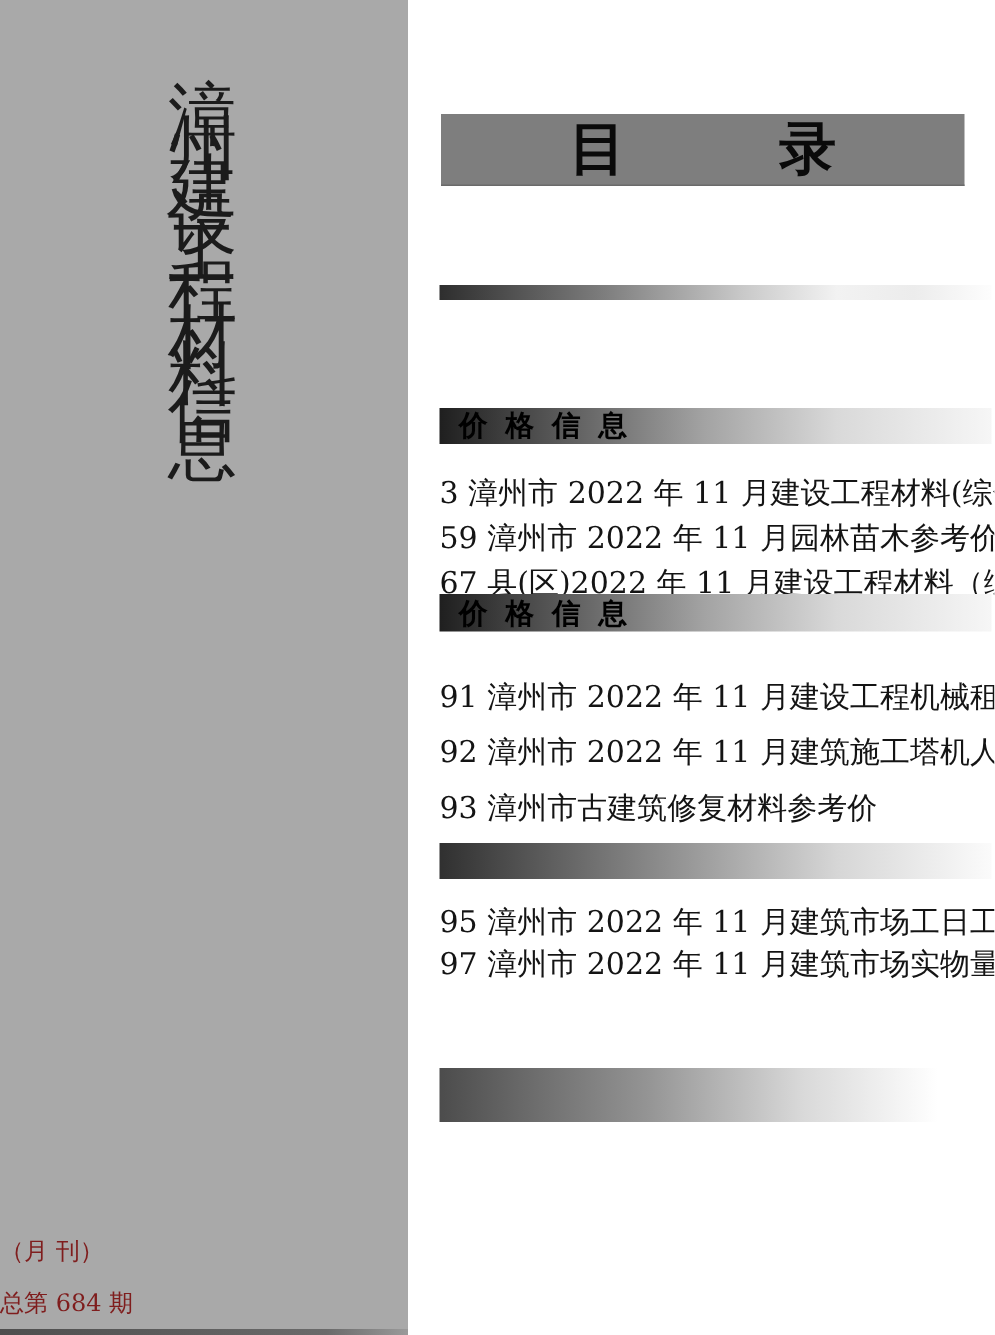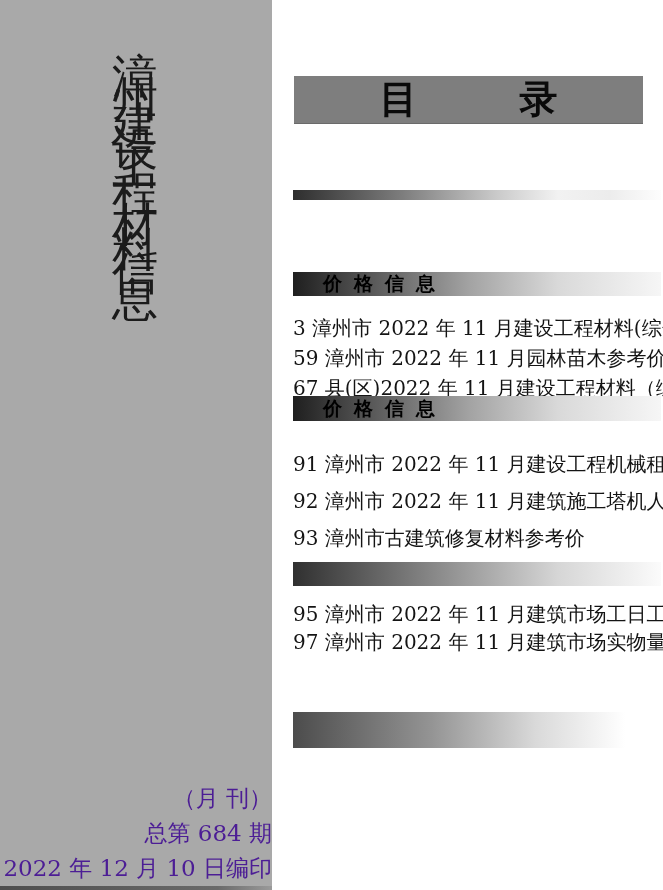--- a/index.html
+++ b/index.html
@@ -38,23 +38,23 @@
     text-orientation: upright;
     font-size: 46px;
     letter-spacing: 25px;
     color: #1b1b1b;
     line-height: 1;
   }
   .sidebar-footer {
     position: absolute;
     left: 0; bottom: 4px;
     width: 100%;
-    text-align: right;
-    font-size: 23px;
-    color: #4c1d95;
+    text-align: left;
+    font-size: 16px;
+    color: #7f1d1d;
   }
   .sidebar-footer div { line-height: 35px; white-space: nowrap; }
 
   
   .toc-header {
     position: absolute;
     left: 294px; top: 76px;
     width: 349px; height: 47px;
     background: var(--header-bar-gray, #7e7e7e);
     border-bottom: 1px solid #6a6a6a;
@@ -82,21 +82,21 @@
     width: 368px; height: 24px;
     background: linear-gradient(to right,
       #1f1f1f 0%, #5a5a5a 22%, #a3a3a3 48%, #d9d9d9 72%, #f6f6f6 100%);
     display: flex;
     align-items: center;
     font-family: "Liberation Sans", sans-serif;
     font-weight: bold;
     font-size: 19px;
     letter-spacing: 12px;
     color: #000000;
-    padding-left: 30px;
+    padding-left: 13px;
     box-sizing: border-box;
     white-space: nowrap;
   }
   .sec1 { top: 272px; }
   .sec2 { top: 396px; height: 25px; }
 
   .bar-plain {
     position: absolute;
     left: 293px; top: 562px;
     width: 368px; height: 24px;
@@ -133,21 +133,20 @@
 
 <div class="page">
 
   <div class="sidebar">
     <div class="v-title-wrap">
       <span class="v-title">漳州建设工程材料信息</span>
     </div>
     <div class="sidebar-footer">
       <div>（月 刊）</div>
       <div>总第 684 期</div>
-      <div>2022 年 12 月 10 日编印</div>
     </div>
   </div>
 
   <div class="toc-header">
     <span>目</span>
     <span>录</span>
   </div>
 
   <div class="bar-thin"></div>
 

